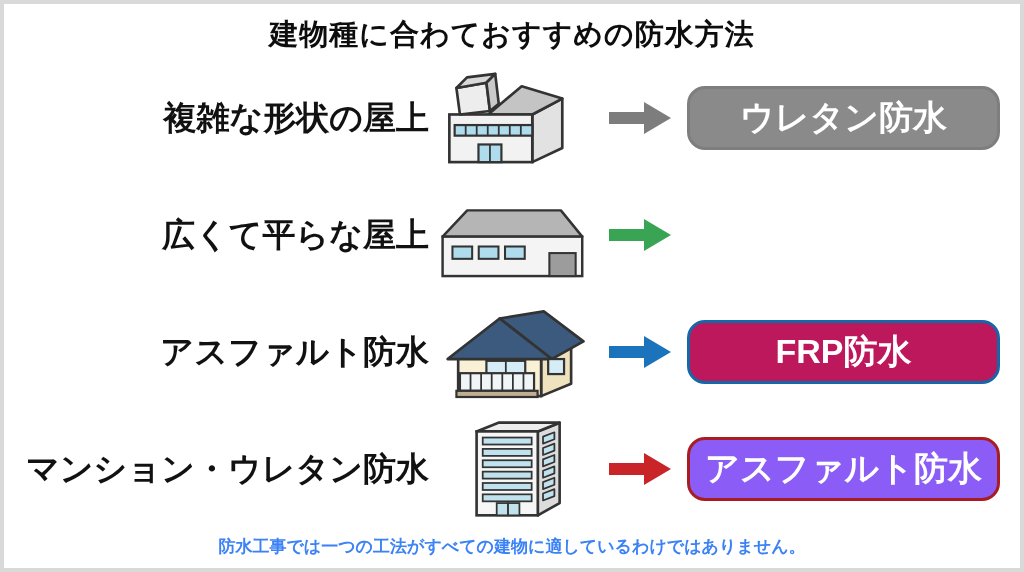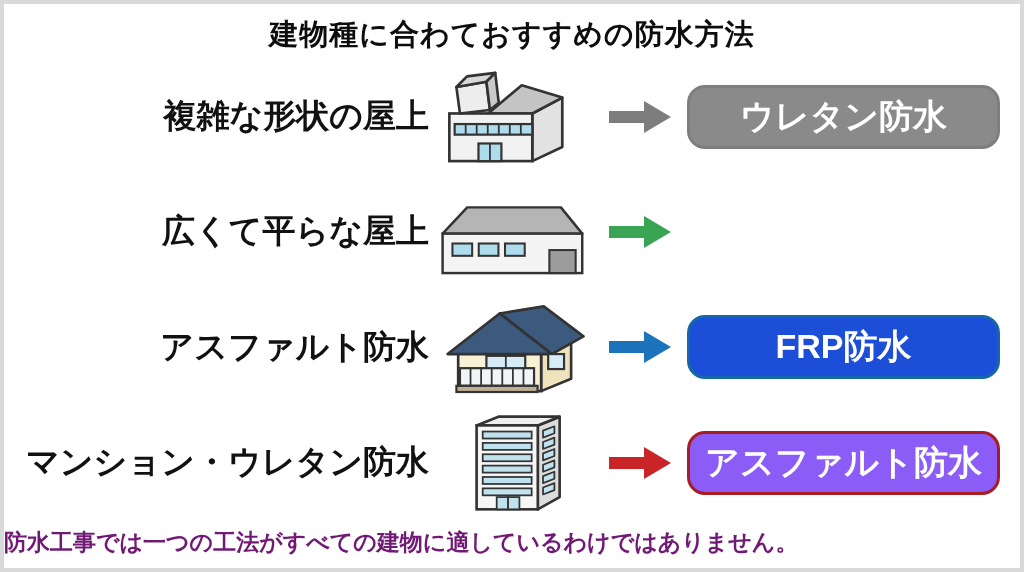--- a/index.html
+++ b/index.html
@@ -22,21 +22,21 @@
   }
   .icon-col{width:165px;display:flex;justify-content:center;align-items:center;}
   .arrow-col{width:93px;display:flex;justify-content:center;align-items:center;}
   .badge{
     width:313px;height:64px;box-sizing:border-box;
     border-radius:18px;border:3px solid transparent;
     display:flex;justify-content:center;align-items:center;
     font-size:34px;font-weight:bold;color:#fff;white-space:nowrap;
   }
   .footer{
-    text-align:left;font-size:23px;font-weight:bold;color:#701a75;
+    text-align:center;font-size:17px;font-weight:bold;color:#3b82f6;
     margin:2px 0 10px 0;white-space:nowrap;
   }
   svg{display:block;}
 </style>
 </head>
 <body>
 
 <div class="canvas">
 
   <div class="title">建物種に合わておすすめの防水方法</div>
@@ -110,21 +110,21 @@
           <line x1="86" y1="80" x2="86" y2="100" stroke="#333" stroke-width="2"></line>
           <line x1="98" y1="80" x2="98" y2="100" stroke="#333" stroke-width="2"></line>
           <rect x="22" y="100" width="92" height="7" fill="#bfae91" stroke="#333" stroke-width="2.5"></rect>
         </svg>
       </div>
       <div class="arrow-col">
         <svg width="64" height="38" viewBox="0 0 64 38">
           <polygon points="0,13 35,13 35,3 62,19 35,35 35,25 0,25" fill="#1b74bb"></polygon>
         </svg>
       </div>
-      <div class="badge" style="background: #1d4ed8; border-color: rgb(22, 103, 168); color: rgb(255, 255, 255);">FRP防水</div>
+      <div class="badge" style="background: #be185d; border-color: rgb(22, 103, 168); color: rgb(255, 255, 255);">FRP防水</div>
     </div>
 
     <div class="row">
       <div class="label-col">マンション・ウレタン防水</div>
       <div class="icon-col">
         <svg width="118" height="104" viewBox="0 0 135 118">
           <polygon points="97,112 97,16 122,6 122,98" fill="#dcdcdc" stroke="#333" stroke-width="3" stroke-linejoin="round"></polygon>
           <polygon points="27,16 97,16 122,6 52,6" fill="#eeeeee" stroke="#333" stroke-width="3" stroke-linejoin="round"></polygon>
           <rect x="27" y="16" width="70" height="96" fill="#f6f6f6" stroke="#333" stroke-width="3"></rect>
           <rect x="34" y="23" width="56" height="8" fill="#bfe2ee" stroke="#333" stroke-width="2"></rect>

